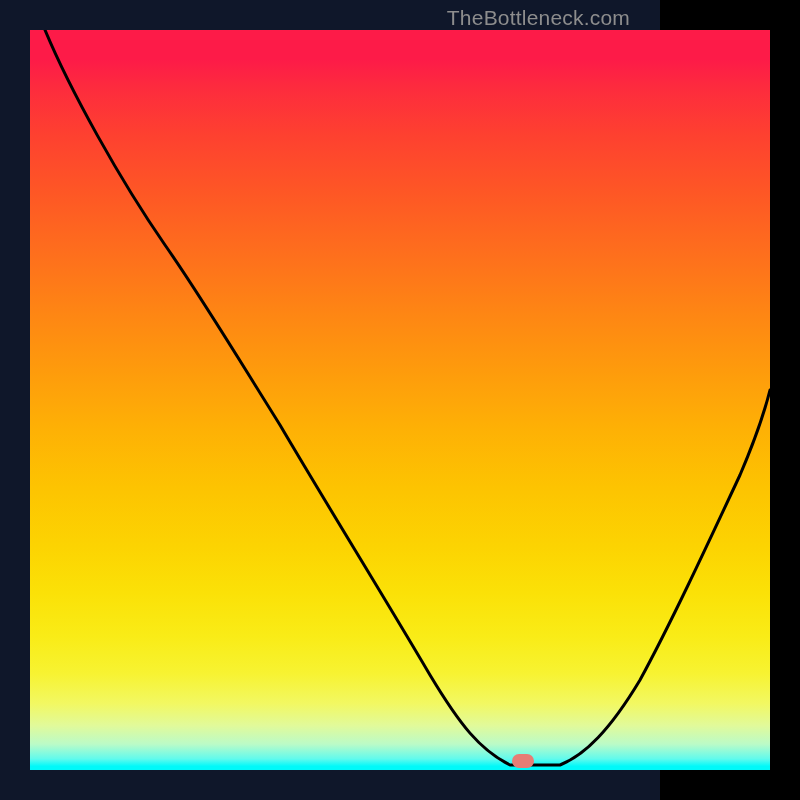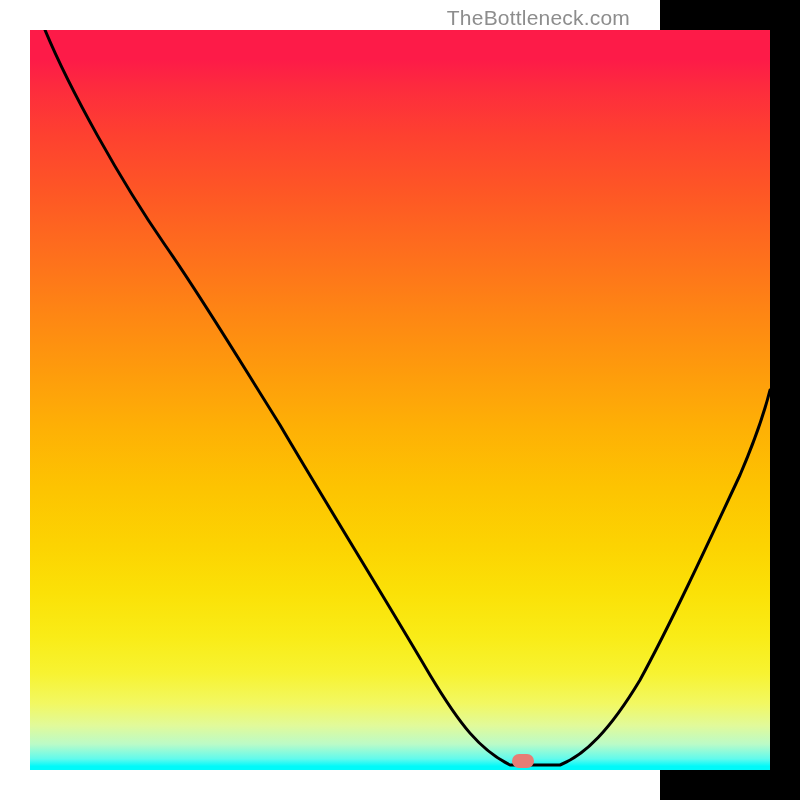--- a/index.html
+++ b/index.html
@@ -7,21 +7,21 @@
     padding: 0;
     width: 800px;
     height: 800px;
     background: #000;
     overflow: hidden;
   }
   .chart-container {
     position: relative;
     width: 660px;
     height: 800px;
-    background: #ffffff;
+    background: #0f172a;
     text-align: center;
   }
   .plot-area {
     position: absolute;
     left: 30px;
     top: 30px;
     width: 740px;
     height: 740px;
     background: linear-gradient(to bottom,
       #fd1b48 0%,

